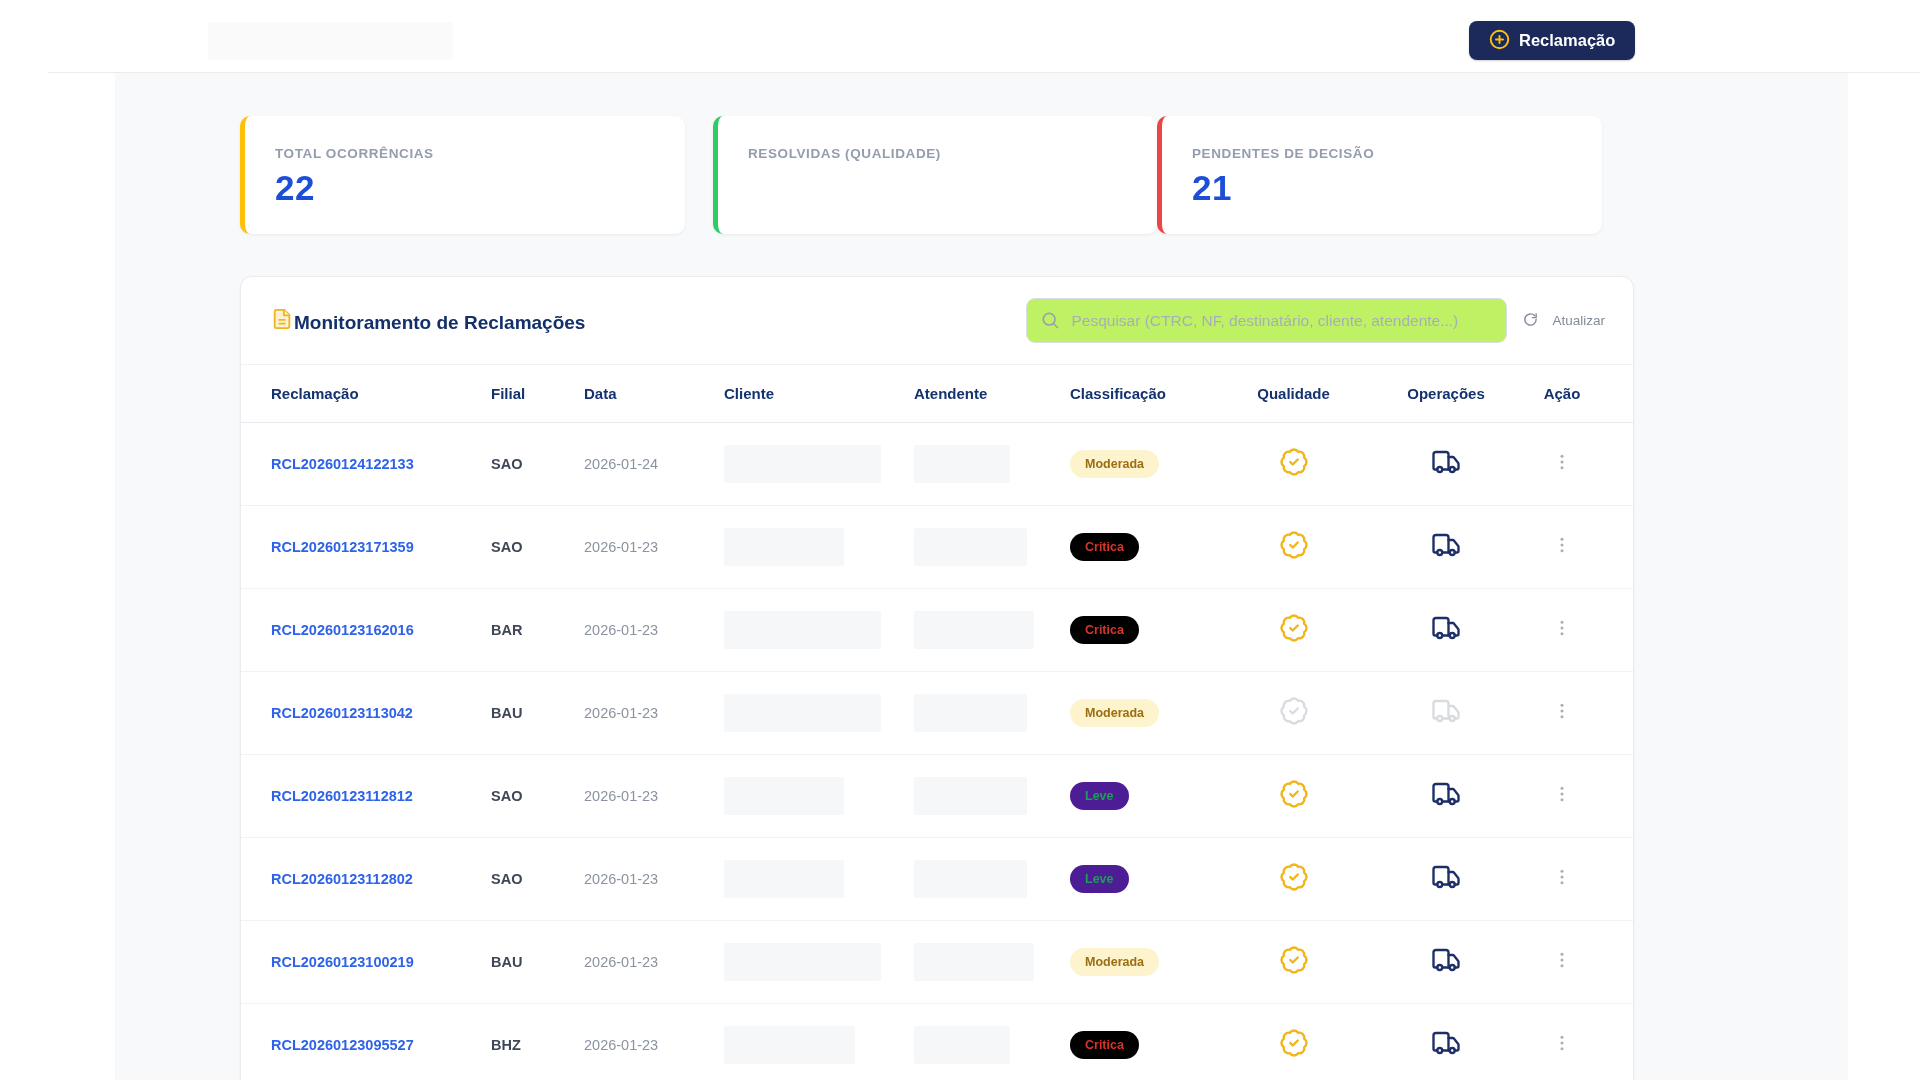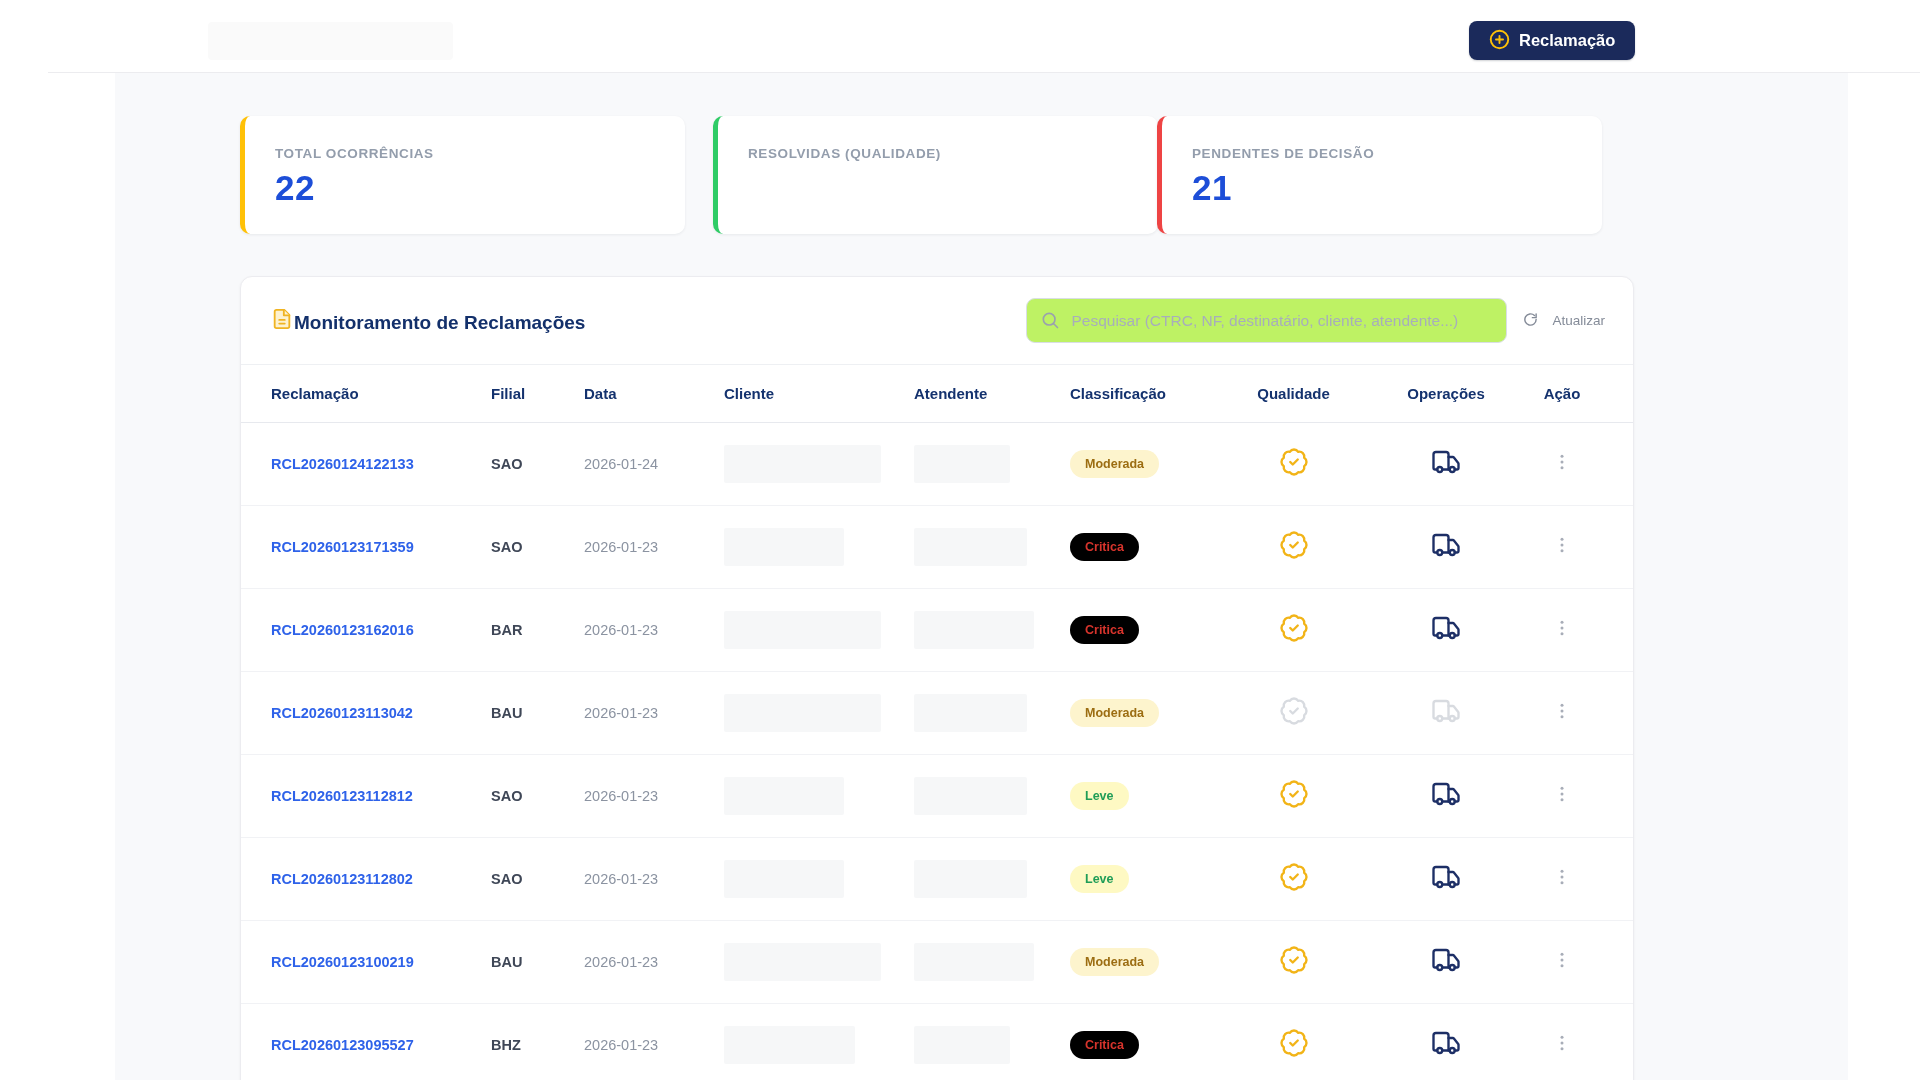--- a/index.html
+++ b/index.html
@@ -60,21 +60,21 @@
   .th.center, .td.center { text-align:center; justify-self:stretch; }
   .tbody .trow { height:83px; border-bottom:1px solid #f1f2f5; }
   .rcl-link { font-size:14.5px; font-weight:700; color:#2e62e9; text-decoration:none; }
   .filial { font-size:14.5px; font-weight:700; color:#3f4757; }
   .tdate { font-size:14.5px; color:#8b93a1; }
   .redact { height:38px; background:#f6f7f8; border-radius:2px; }
   .badge { display:inline-block; padding:7px 15px; border-radius:999px;
     font-size:12.5px; font-weight:700; }
   .badge-moderada { background:#fdf4cd; color:#9c6d12; }
   .badge-critica  { background:#000000; color:#d7342c; }
-  .badge-leve     { background:#fef9c3; color:#1f9d57; }
+  .badge-leve     { background:#4c1d95; color:#1f9d57; }
   .icon-btn { background:none; border:none; cursor:pointer; line-height:0; }
   .cell-quality svg { stroke:#f2b417; }
   .cell-ops svg { stroke:#1d2f66; }
   .cell-quality.disabled svg, .cell-ops.disabled svg { stroke:#d8dbe0; }
   .kebab { display:inline-block; }
 </style>
 </head>
 <body>
 
 <div class="page">

